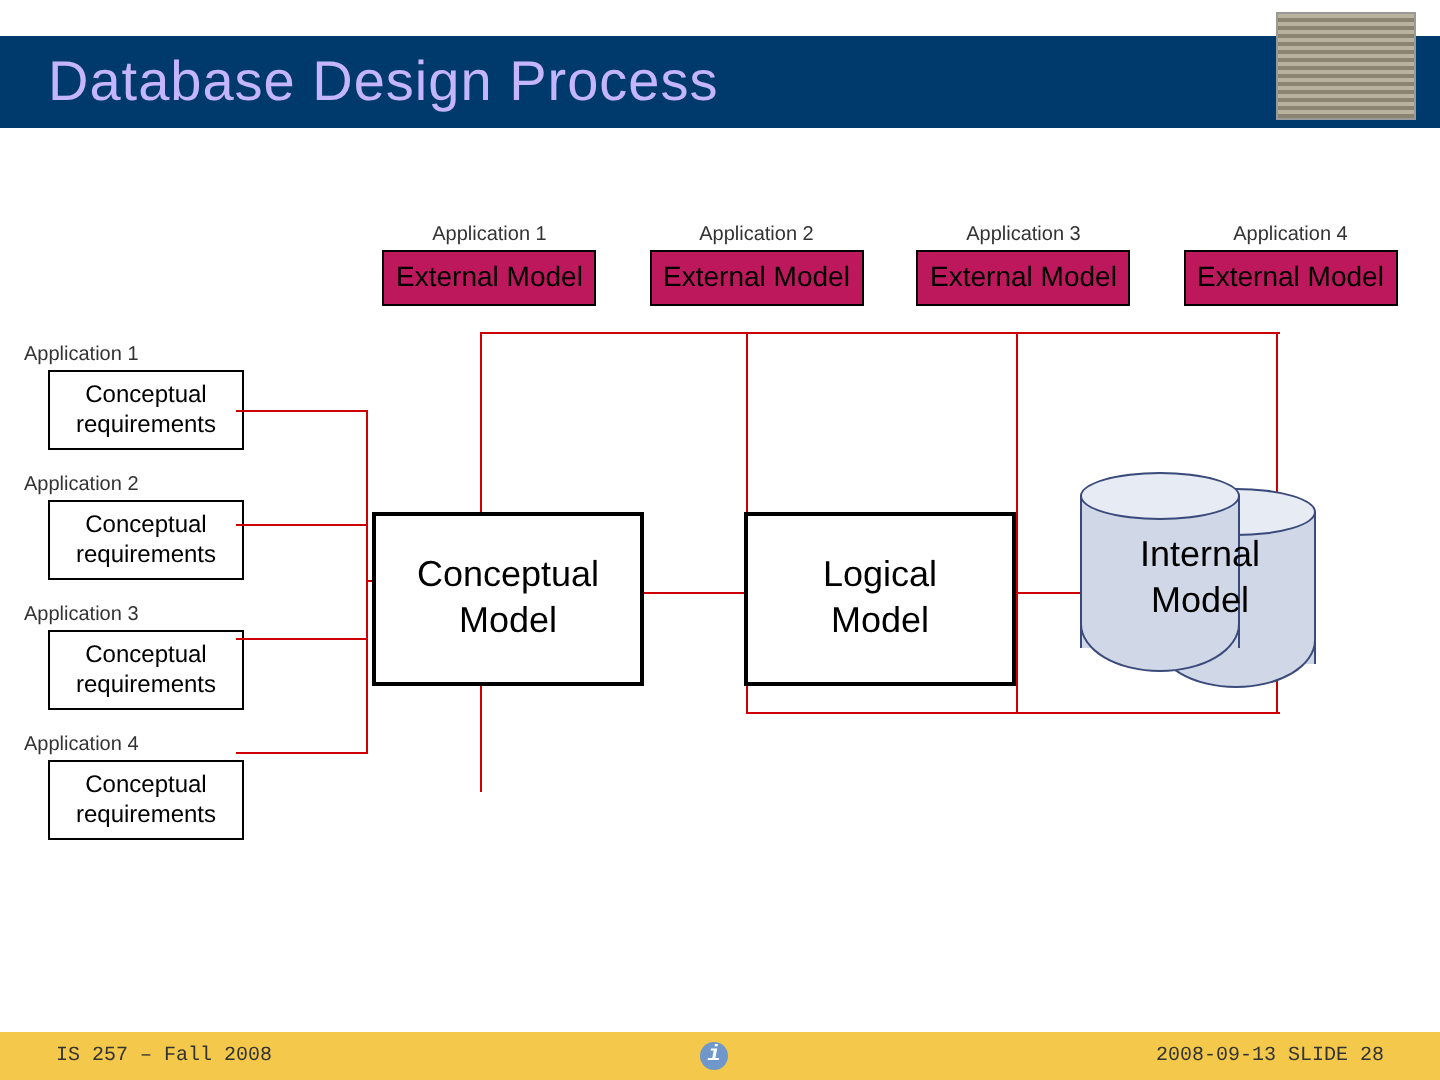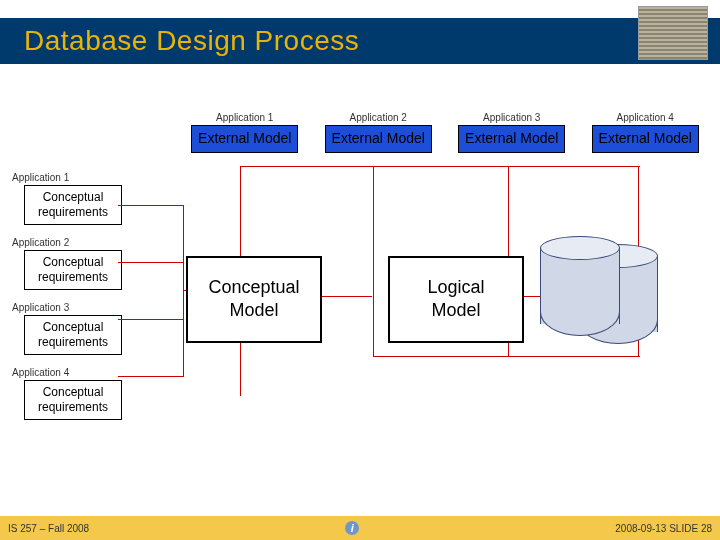--- a/index.html
+++ b/index.html
@@ -1,25 +1,25 @@
 <!DOCTYPE html>
 <html><head>
 <meta charset="utf-8">
 <style>
 * { margin: 0; padding: 0; box-sizing: border-box; }
 body { width: 720px; height: 540px; font-family: Arial, sans-serif; position: relative; background: #fff; overflow: hidden; }
 
 .title-bar { position: absolute; top: 18px; left: 0; right: 0; height: 46px; background: #003a6d; display: flex; align-items: center; }
-.title-text { color: #eab308; font-size: 28px; font-weight: 400; margin-left: 24px; letter-spacing: 0.5px; }
+.title-text { color: #c4b5fd; font-size: 28px; font-weight: 400; margin-left: 24px; letter-spacing: 0.5px; }
 .title-img { position: absolute; right: 12px; top: 6px; width: 70px; height: 54px; background: repeating-linear-gradient(0deg, #8a8470 0 2px, #b9b29c 2px 4px); border: 1px solid #999; }
 
 .ext-row { position: absolute; top: 112px; left: 182px; right: 12px; display: flex; justify-content: space-between; gap: 8px; }
 .ext-cell { text-align: center; flex: 1; position: relative; }
 .app-label { font-size: 10px; color: #333; margin-bottom: 2px; }
-.ext-box { border: 1px solid #000; background: #1d4ed8; font-size: 14px; line-height: 1.25; padding: 4px 6px; display: inline-block; min-width: 90px; }
+.ext-box { border: 1px solid #000; background: #be185d; font-size: 14px; line-height: 1.25; padding: 4px 6px; display: inline-block; min-width: 90px; }
 
 .vline { position: absolute; width: 1px; background: #c00; }
 .v1 { left: 240px; top: 166px; height: 230px; }
 .v2 { left: 373px; top: 166px; height: 190px; }
 .v3 { left: 508px; top: 166px; height: 190px; }
 .hline { position: absolute; height: 1px; background: #c00; }
 .h-top    { left: 240px; top: 166px; width: 400px; }
 .h-bottom { left: 373px; top: 356px; width: 267px; }
 .v4 { left: 638px; top: 166px; height: 190px; }
 
@@ -31,35 +31,35 @@
 .req-line { position: absolute; height: 1px; background: #c00; }
 .rl1 { left: 118px; top: 205px; width: 66px; }
 .rl2 { left: 118px; top: 262px; width: 66px; }
 .rl3 { left: 118px; top: 319px; width: 66px; }
 .rl4 { left: 118px; top: 376px; width: 66px; }
 .vreq { position: absolute; left: 183px; top: 205px; width: 1px; height: 171px; background: #c00; }
 .hreq-to-model { position: absolute; left: 183px; top: 290px; width: 14px; height: 1px; background: #c00; }
 
 .big-box { position: absolute; border: 2px solid #000; background: #fff; text-align: center; font-size: 18px; line-height: 1.3; padding: 18px 20px; width: 136px; }
 .conceptual { left: 186px; top: 256px; }
-.logical { left: 388px; top: 256px; }
+.logical { left: 372px; top: 256px; }
 
 .cyl-group { position: absolute; left: 540px; top: 236px; width: 150px; height: 120px; }
 .cylinder { position: absolute; width: 80px; height: 100px; }
 .cyl-body { position: absolute; left: 0; top: 12px; right: 0; bottom: 12px; background: #d0d7e6; border-left: 1px solid #3a4a7a; border-right: 1px solid #3a4a7a; }
 .cyl-top { position: absolute; left: 0; top: 0; right: 0; height: 24px; border: 1px solid #3a4a7a; border-radius: 50%; background: #e6ebf4; }
 .cyl-bot { position: absolute; left: 0; bottom: 0; right: 0; height: 24px; border: 1px solid #3a4a7a; border-top: none; border-radius: 0 0 50% 50% / 0 0 100% 100%; background: #d0d7e6; }
 .cyl1 { left: 38px; top: 8px; }
 .cyl2 { left: 0; top: 0; }
 .internal-label { position: absolute; left: 10px; top: 30px; font-size: 18px; line-height: 1.3; text-align: center; width: 100px; }
 
 .conn-cm-lm { position: absolute; left: 322px; top: 296px; width: 50px; height: 1px; background: #c00; }
 .conn-lm-im { position: absolute; left: 508px; top: 296px; width: 36px; height: 1px; background: #c00; }
 
-.footer { position: absolute; left: 0; right: 0; bottom: 0; height: 24px; background: #f4c84a; display: flex; align-items: center; justify-content: space-between; padding: 0 8px; font-size: 10px; color: #333; }
+.footer { position: absolute; left: 0; right: 0; bottom: 0; height: 24px; background: #f4c84a; display: flex; align-items: center; justify-content: space-between; padding: 0 28px; font-size: 10px; color: #333; font-family: Liberation Mono, monospace; }
 .footer-mid { display: flex; align-items: center; gap: 6px; font-size: 10px; color: #5a5a5a; }
 .footer-mid .i-icon { width: 14px; height: 14px; border-radius: 50%; background: #7097c9; color: #fff; display: inline-flex; align-items: center; justify-content: center; font-style: italic; font-weight: bold; font-size: 11px; }
 </style>
 </head>
 <body>
 
 <div class="title-bar">
   <div class="title-text">Database Design Process</div>
 </div>
 <div class="title-img"></div>
@@ -123,20 +123,21 @@
   <div class="cylinder cyl1">
     <div class="cyl-body"></div>
       <div class="cyl-bot"></div>
       <div class="cyl-top"></div>
   </div>
   <div class="cylinder cyl2">
     <div class="cyl-body"></div>
       <div class="cyl-bot"></div>
       <div class="cyl-top"></div>
   </div>
+  <div class="internal-label">Internal Model</div>
 </div>
 
 <div class="big-box conceptual">Conceptual Model</div>
 <div class="big-box logical">Logical Model</div>
 
 <div class="footer">
   <div>IS 257 – Fall 2008</div>
   <div class="footer-mid">
     <span class="i-icon">i</span>
   </div>

